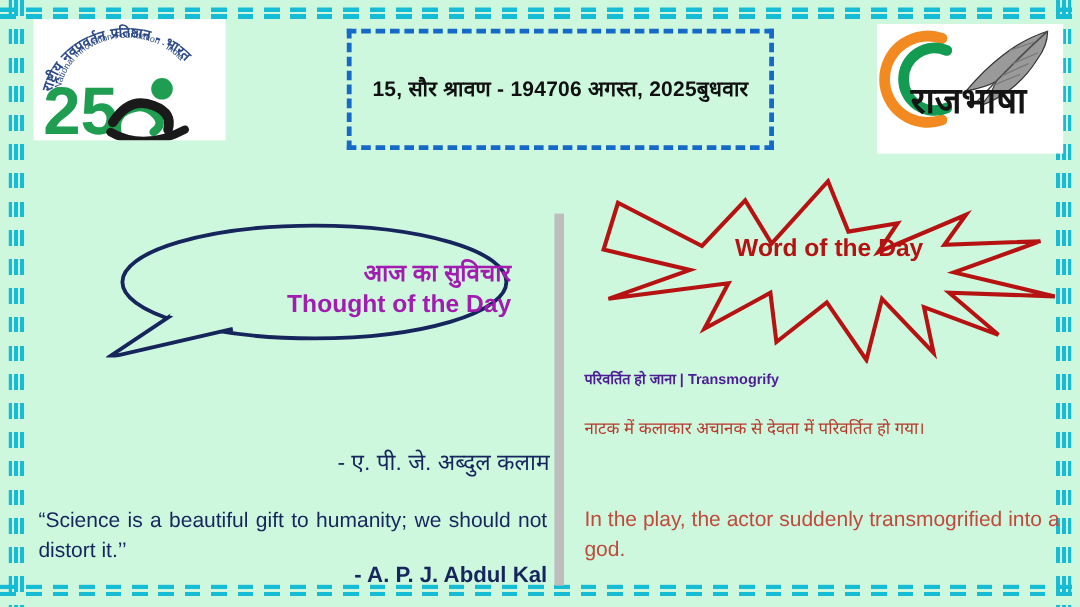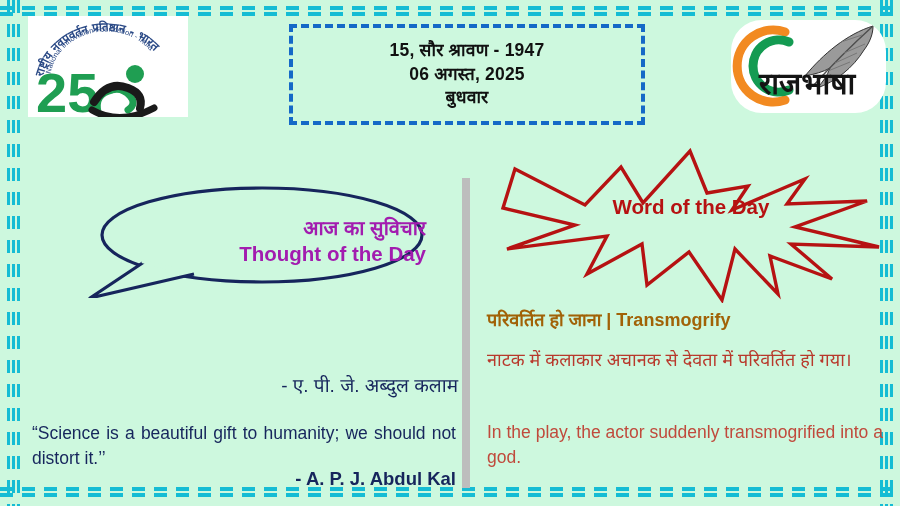--- a/index.html
+++ b/index.html
@@ -41,27 +41,27 @@
     top:0;right:7px;width:13px;height:506px;
     background-image:
       repeating-linear-gradient(to bottom,#15bcd4 0 13px,transparent 13px 24px);
     -webkit-mask-image:repeating-linear-gradient(to right,#000 0 3px,transparent 3px 5px,#000 5px 8px,transparent 8px 10px,#000 10px 13px);
             mask-image:repeating-linear-gradient(to right,#000 0 3px,transparent 3px 5px,#000 5px 8px,transparent 8px 10px,#000 10px 13px);
   }
 
   
   .logo-box{position:absolute;background:#ffffff;overflow:hidden;}
   #nif-logo{left:28px;top:16px;width:160px;height:101px;}
-  #raj-logo{left:731px;top:20px;width:155px;height:93px;border-radius:31px;}
+  #raj-logo{left:731px;top:20px;width:155px;height:108px;}
 
   
   #date-panel{
     position:absolute;left:289px;top:24px;width:356px;height:101px;
     border:4px dashed #1569c7;
-    display:flex;flex-direction:column;align-items:center;justify-content:center;
+    display:flex;flex-direction:row;align-items:center;justify-content:center;
     box-sizing:border-box;
   }
   #date-panel div{
     color:#111111;font-weight:bold;font-size:17.5px;line-height:1.34;
     letter-spacing:.2px;text-align:center;
   }
 
   
   #divider{
     position:absolute;left:462px;top:178px;width:8px;height:310px;
@@ -100,25 +100,25 @@
   
   #word-burst{position:absolute;left:495px;top:148px;width:392px;height:155px;}
   #word-burst .btext{
     position:absolute;left:0;top:46px;width:392px;text-align:center;color:#b61212;
   }
   #word-burst .btext .hi{font-size:20px;font-weight:bold;line-height:1.2;}
   #word-burst .btext .en{font-size:20.5px;font-weight:bold;line-height:1.28;}
 
   #word-term{
     position:absolute;left:487px;top:309px;width:400px;
-    color:#a16207;font-size:18px;font-weight:bold;line-height:1.25;
+    color:#4c1d95;font-size:12px;font-weight:bold;line-height:1.25;
   }
   #word-ex-hi{
     position:absolute;left:487px;top:348px;width:396px;
-    color:#b8392c;font-size:18px;line-height:1.42;
+    color:#b8392c;font-size:14px;line-height:1.42;
     text-align:justify;text-justify:inter-word;
   }
   #word-ex-en{
     position:absolute;left:487px;top:420px;width:396px;
     color:#c04a3c;font-size:17.5px;line-height:1.42;
     text-align:justify;text-justify:inter-word;
   }
 </style>
 </head>
 <body>

